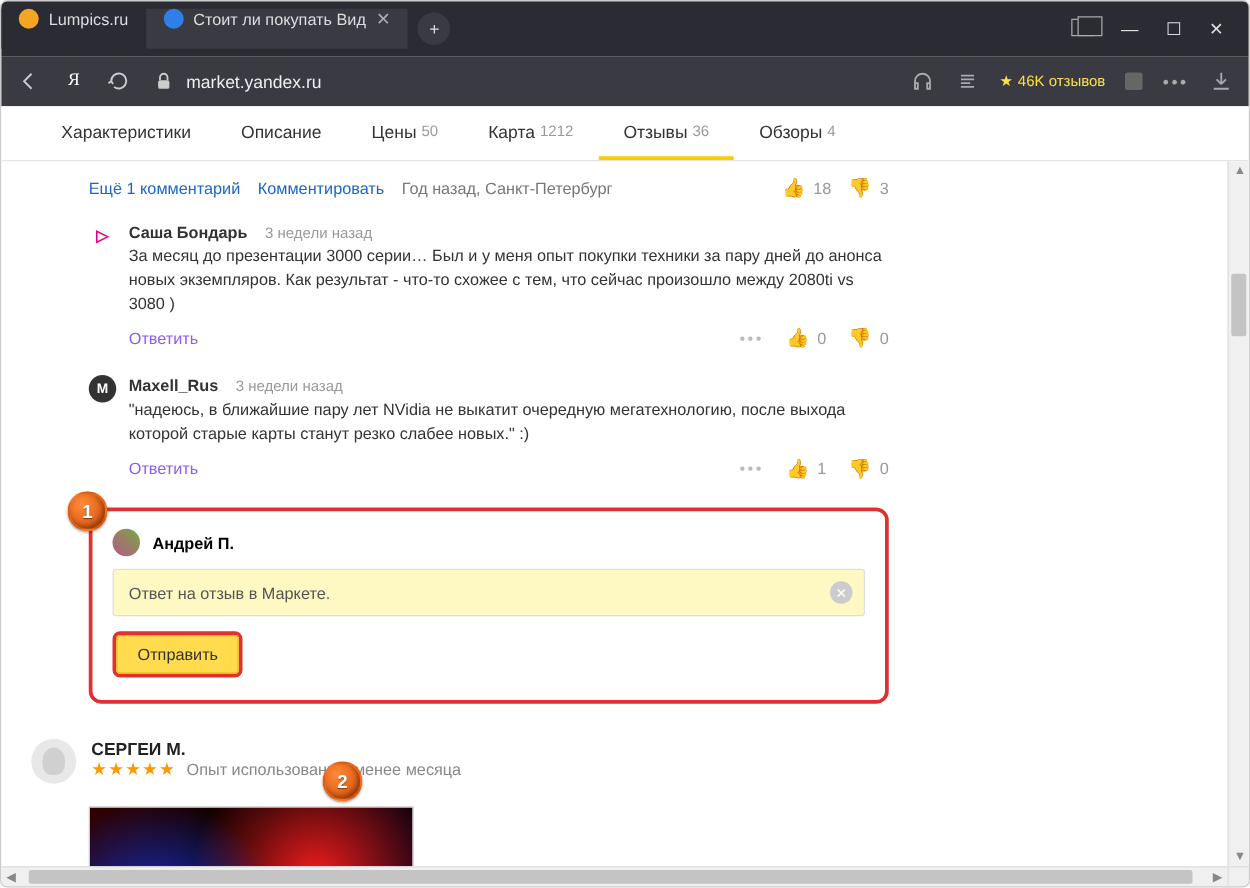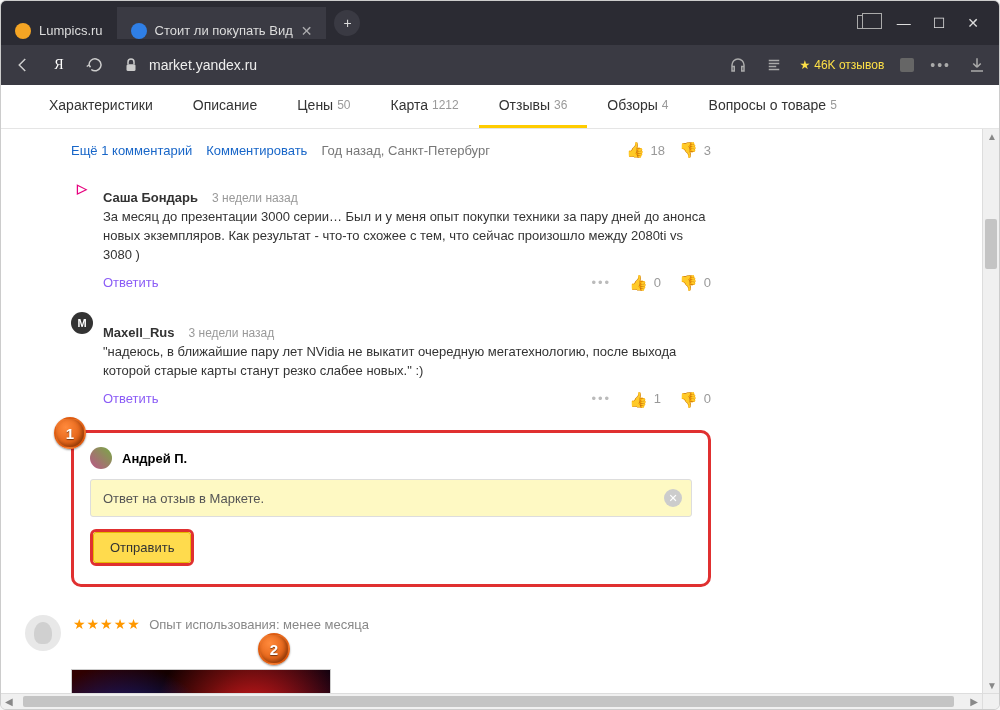--- a/index.html
+++ b/index.html
@@ -1,20 +1,20 @@
 <!DOCTYPE html>
 <html><head>
 <meta charset="utf-8">
 <style>
 * { margin:0; padding:0; box-sizing:border-box; font-family:Arial,Helvetica,sans-serif; }
 body { background:#f5f5f5; width:1000px; height:710px; overflow:hidden; position:relative; border-radius:6px; border:1px solid #ccc; }
 
 
 .titlebar { height:44px; background:#2b2b33; display:flex; align-items:center; color:#ddd; font-size:13px; }
-.tab { height:32px; display:flex; align-items:flex-start; padding:16px 14px; gap:8px; max-width:210px; }
+.tab { height:32px; display:flex; align-items:flex-end; padding:16px 14px; gap:8px; max-width:210px; }
 .tab.inactive { background:#2b2b33; }
 .tab.active { background:#3a3a43; }
 .tab-favicon { width:16px; height:16px; border-radius:50%; flex:none; }
 .tab-title { white-space:nowrap; overflow:hidden; text-overflow:ellipsis; }
 .tab-close { opacity:.7; font-size:14px; }
 .newtab { width:26px; height:26px; border-radius:50%; background:#3a3a43; display:flex; align-items:center; justify-content:center; margin-left:8px; font-size:14px; }
 .titlebar-spacer { flex:1; }
 .win-icons { display:flex; gap:22px; padding-right:20px; font-size:14px; }
 .panes-icon { width:18px; height:14px; border:1.5px solid #aaa; position:relative; }
 .panes-icon::after { content:""; position:absolute; left:4px; top:-3px; width:18px; height:14px; border:1.5px solid #aaa; background:#2b2b33; }
@@ -41,21 +41,21 @@
 .content { background:#fff; height:calc(710px - 44px - 40px - 44px - 16px); overflow:hidden; position:relative; padding:12px 38px 0 70px; }
 .content-inner { width:640px; }
 
 .topline { font-size:13px; display:flex; align-items:center; gap:14px; color:#777; }
 .topline .link { color:#1866c8; }
 .likes { display:flex; align-items:center; gap:6px; color:#999; font-size:13px; }
 .likes .thumb { font-size:15px; }
 
 .comment { margin-top:18px; display:flex; gap:10px; }
 .comment-avatar { width:22px; height:22px; border-radius:50%; flex:none; background:#ddd; display:flex; align-items:center; justify-content:center; }
-.comment-body { flex:1; font-size:13px; color:#333; line-height:1.45;margin-top:12px; }
+.comment-body { flex:1; font-size:13px; color:#333; line-height:1.45; }
 .comment-head { display:flex; gap:14px; align-items:baseline; }
 .comment-user { font-weight:bold; }
 .comment-date { color:#999; font-size:12px; }
 .comment-foot { margin-top:8px; display:flex; align-items:center; gap:18px; }
 .reply-link { color:#8b5cf6; }
 .comment-foot .dots { color:#bbb; letter-spacing:2px; }
 
 
 .reply-frame { position:relative; margin-top:20px; border:3px solid #e03030; border-radius:10px; padding:14px 16px 18px 16px; }
 .reply-row { display:flex; align-items:center; gap:10px; margin-bottom:10px; }
@@ -178,24 +178,20 @@
       <span>Карта</span>
       <span class="count">1212</span>
     </div>
   <div class="ptab active">
       <span>Отзывы</span>
       <span class="count">36</span>
     </div>
   <div class="ptab">
       <span>Обзоры</span>
       <span class="count">4</span>
-    </div>
-  <div class="ptab">
-      <span>Вопросы о товаре</span>
-      <span class="count">5</span>
     </div>
 </div>
 
 <div class="content">
  <div class="content-inner">
   <div class="topline">
     <span class="link">Ещё 1 комментарий</span>
     <span class="link">Комментировать</span>
     <span>Год назад, Санкт-Петербург</span>
     <span style="flex:1"></span>
@@ -275,20 +271,21 @@
       </div>
       <div class="marker m2">
             <span>2</span>
           </div>
     </div>
   </div>
 
   <div class="next-review">
     <div class="big-avatar"></div>
     <div>
+      <div class="review-user">СЕРГЕИ М.</div>
       <div>
         <span class="stars">★★★★★</span>
         <span class="exp-text">Опыт использования: менее месяца</span>
       </div>
     </div>
   </div>
 
   <div class="pc-photo"></div>
  </div>
 </div>

